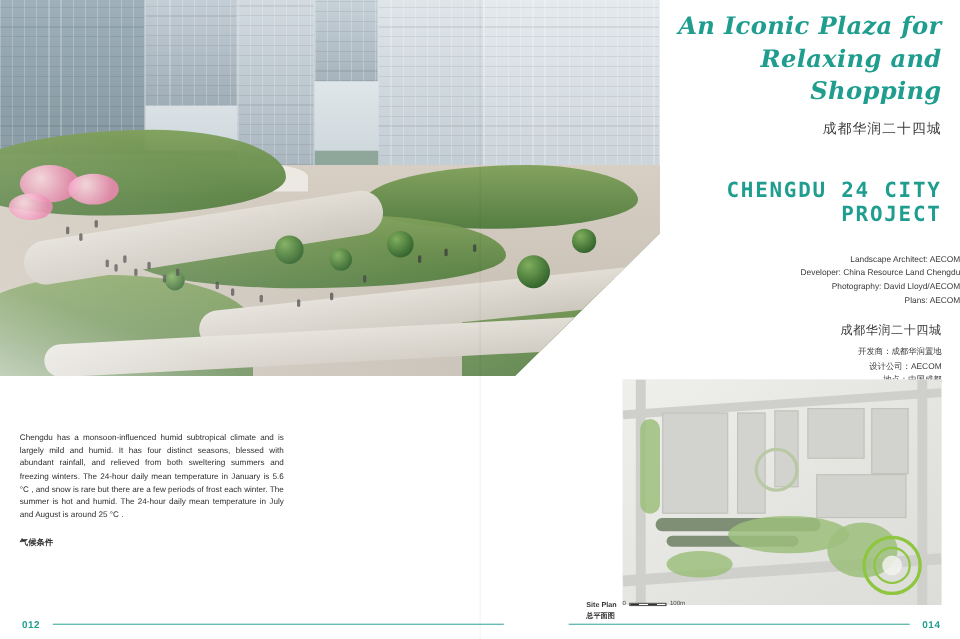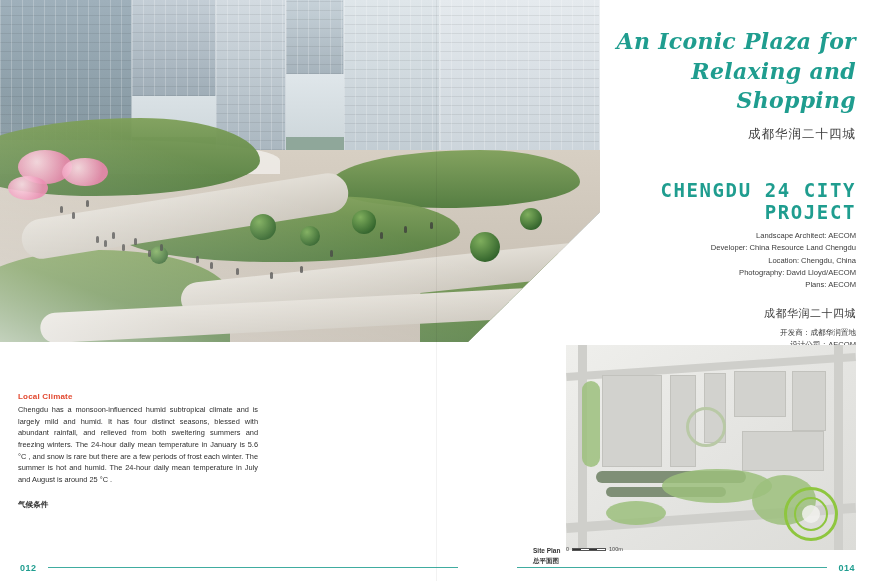--- a/index.html
+++ b/index.html
@@ -111,43 +111,41 @@
   .headline {
     text-align: right;
     font-family: "DejaVu Serif", serif;
     font-style: italic;
     font-weight: bold;
     color: #1f9d8f;
     font-size: 22px;
     line-height: 1.35;
     letter-spacing: .3px;
     padding-right: 17px;
-    margin-top: 17px;
   }
   .headline-cn {
     text-align: right;
     color: #3c3c3c;
     font-size: 12.5px;
     margin-top: 10px;
     padding-right: 17px;
     letter-spacing: 1px;
   }
   .project-title {
     margin-top: 36px;
     padding-right: 17px;
     text-align: right;
     font-family: "DejaVu Sans Mono", monospace;
     font-weight: bold;
     color: #1f9d8f;
     font-size: 19px;
     letter-spacing: 1.6px;
   }
   .credits {
-    margin-top: 7px;
-    padding-right: 17px;
+    margin-top: 24px;
     text-align: right;
     color: #3a3a3a;
     font-size: 7.6px;
     line-height: 1.62;
   }
   .credits-cn-title {
     margin-top: 14px;
     padding-right: 17px;
     text-align: right;
     color: #3a3a3a;
@@ -352,39 +350,37 @@
       <div>An Iconic Plaza for</div>
       <div>Relaxing and Shopping</div>
     </div>
     <div class="headline-cn">成都华润二十四城</div>
 
     <div class="project-title">CHENGDU 24 CITY PROJECT</div>
 
     <div class="credits">
       <div>Landscape Architect: AECOM</div>
       <div>Developer: China Resource Land Chengdu</div>
-      <div>Location: Chengdu, China</div>
       <div>Photography: David Lloyd/AECOM</div>
       <div>Plans: AECOM</div>
     </div>
 
     <div class="credits-cn-title">成都华润二十四城</div>
 
     <div class="credits-cn">
       <div>开发商：成都华润置地</div>
       <div>设计公司：AECOM</div>
       <div>地点：中国成都</div>
       <div>面积：324 000 m²</div>
       <div>摄影师：David Lloyd/AECOM</div>
       <div>图纸：AECOM</div>
     </div>
   </div>
 
   <div class="climate">
-    <h3>Local Climate</h3>
     <p>Chengdu has a monsoon-influenced humid subtropical climate and is largely mild and humid. It has four distinct seasons, blessed with abundant rainfall, and relieved from both sweltering summers and freezing winters. The 24-hour daily mean temperature in January is 5.6 °C , and snow is rare but there are a few periods of frost each winter. The summer is hot and humid. The 24-hour daily mean temperature in July and August is around 25 °C .</p>
     <h4>气候条件</h4>
   </div>
 
   <div class="siteplan">
     <div class="sp-base"></div>
 
     <div class="sp-road" style="left:0;top:18px;width:290px;height:8px;transform:rotate(-4deg)"></div>
     <div class="sp-road" style="left:0;top:168px;width:290px;height:10px;transform:rotate(-4deg)"></div>
     <div class="sp-road" style="left:12px;top:0;width:9px;height:205px"></div>

